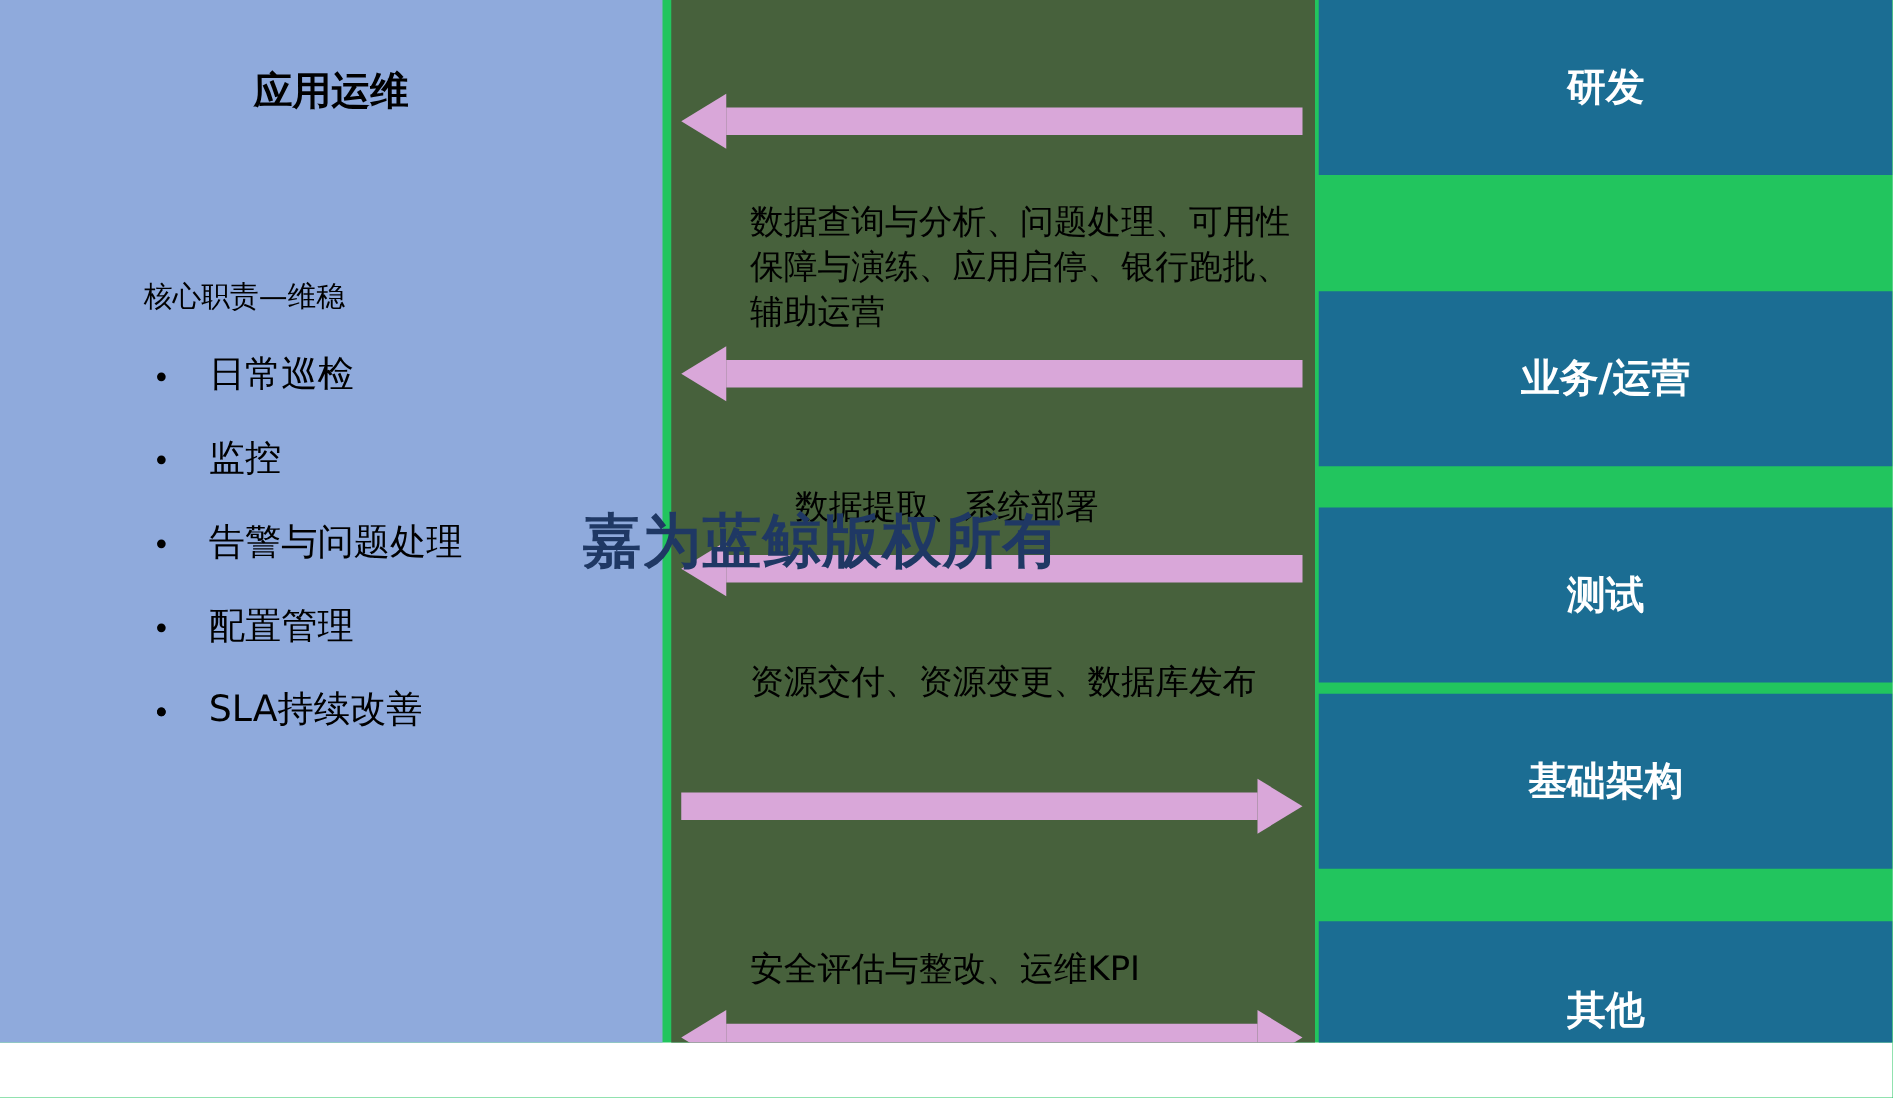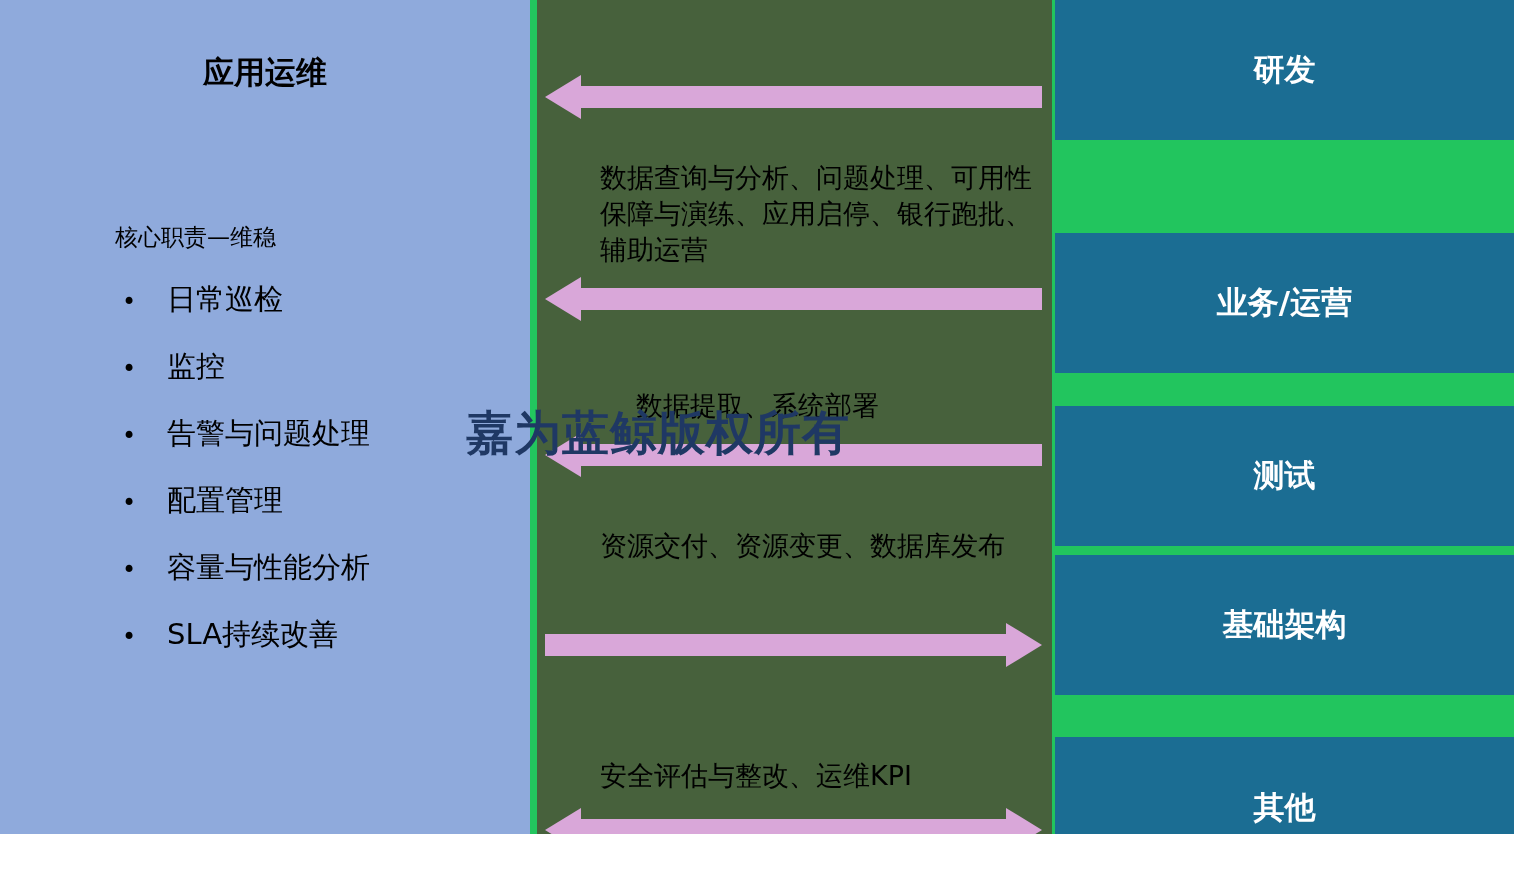--- a/index.html
+++ b/index.html
@@ -129,21 +129,21 @@
 <div class="stage">
 
   <div class="left-panel">
     <div class="lp-title">应用运维</div>
     <div class="lp-sub">核心职责—维稳</div>
     <ul class="lp-list">
       <li><span class="bullet-dot">•</span><span>日常巡检</span></li>
       <li><span class="bullet-dot">•</span><span>监控</span></li>
       <li><span class="bullet-dot">•</span><span>告警与问题处理</span></li>
       <li><span class="bullet-dot">•</span><span>配置管理</span></li>
-      <li><span class="bullet-dot">•</span><span>容量与性能分析</span></li>
+      <li><span class="bullet-dot">•</span></li>
       <li><span class="bullet-dot">•</span><span>SLA持续改善</span></li>
     </ul>
   </div>
 
   <div class="middle-col"></div>
 
   <div class="arrow" style="top:75px;">
     <span class="head l"></span>
     <span class="bar"></span>
   </div>

